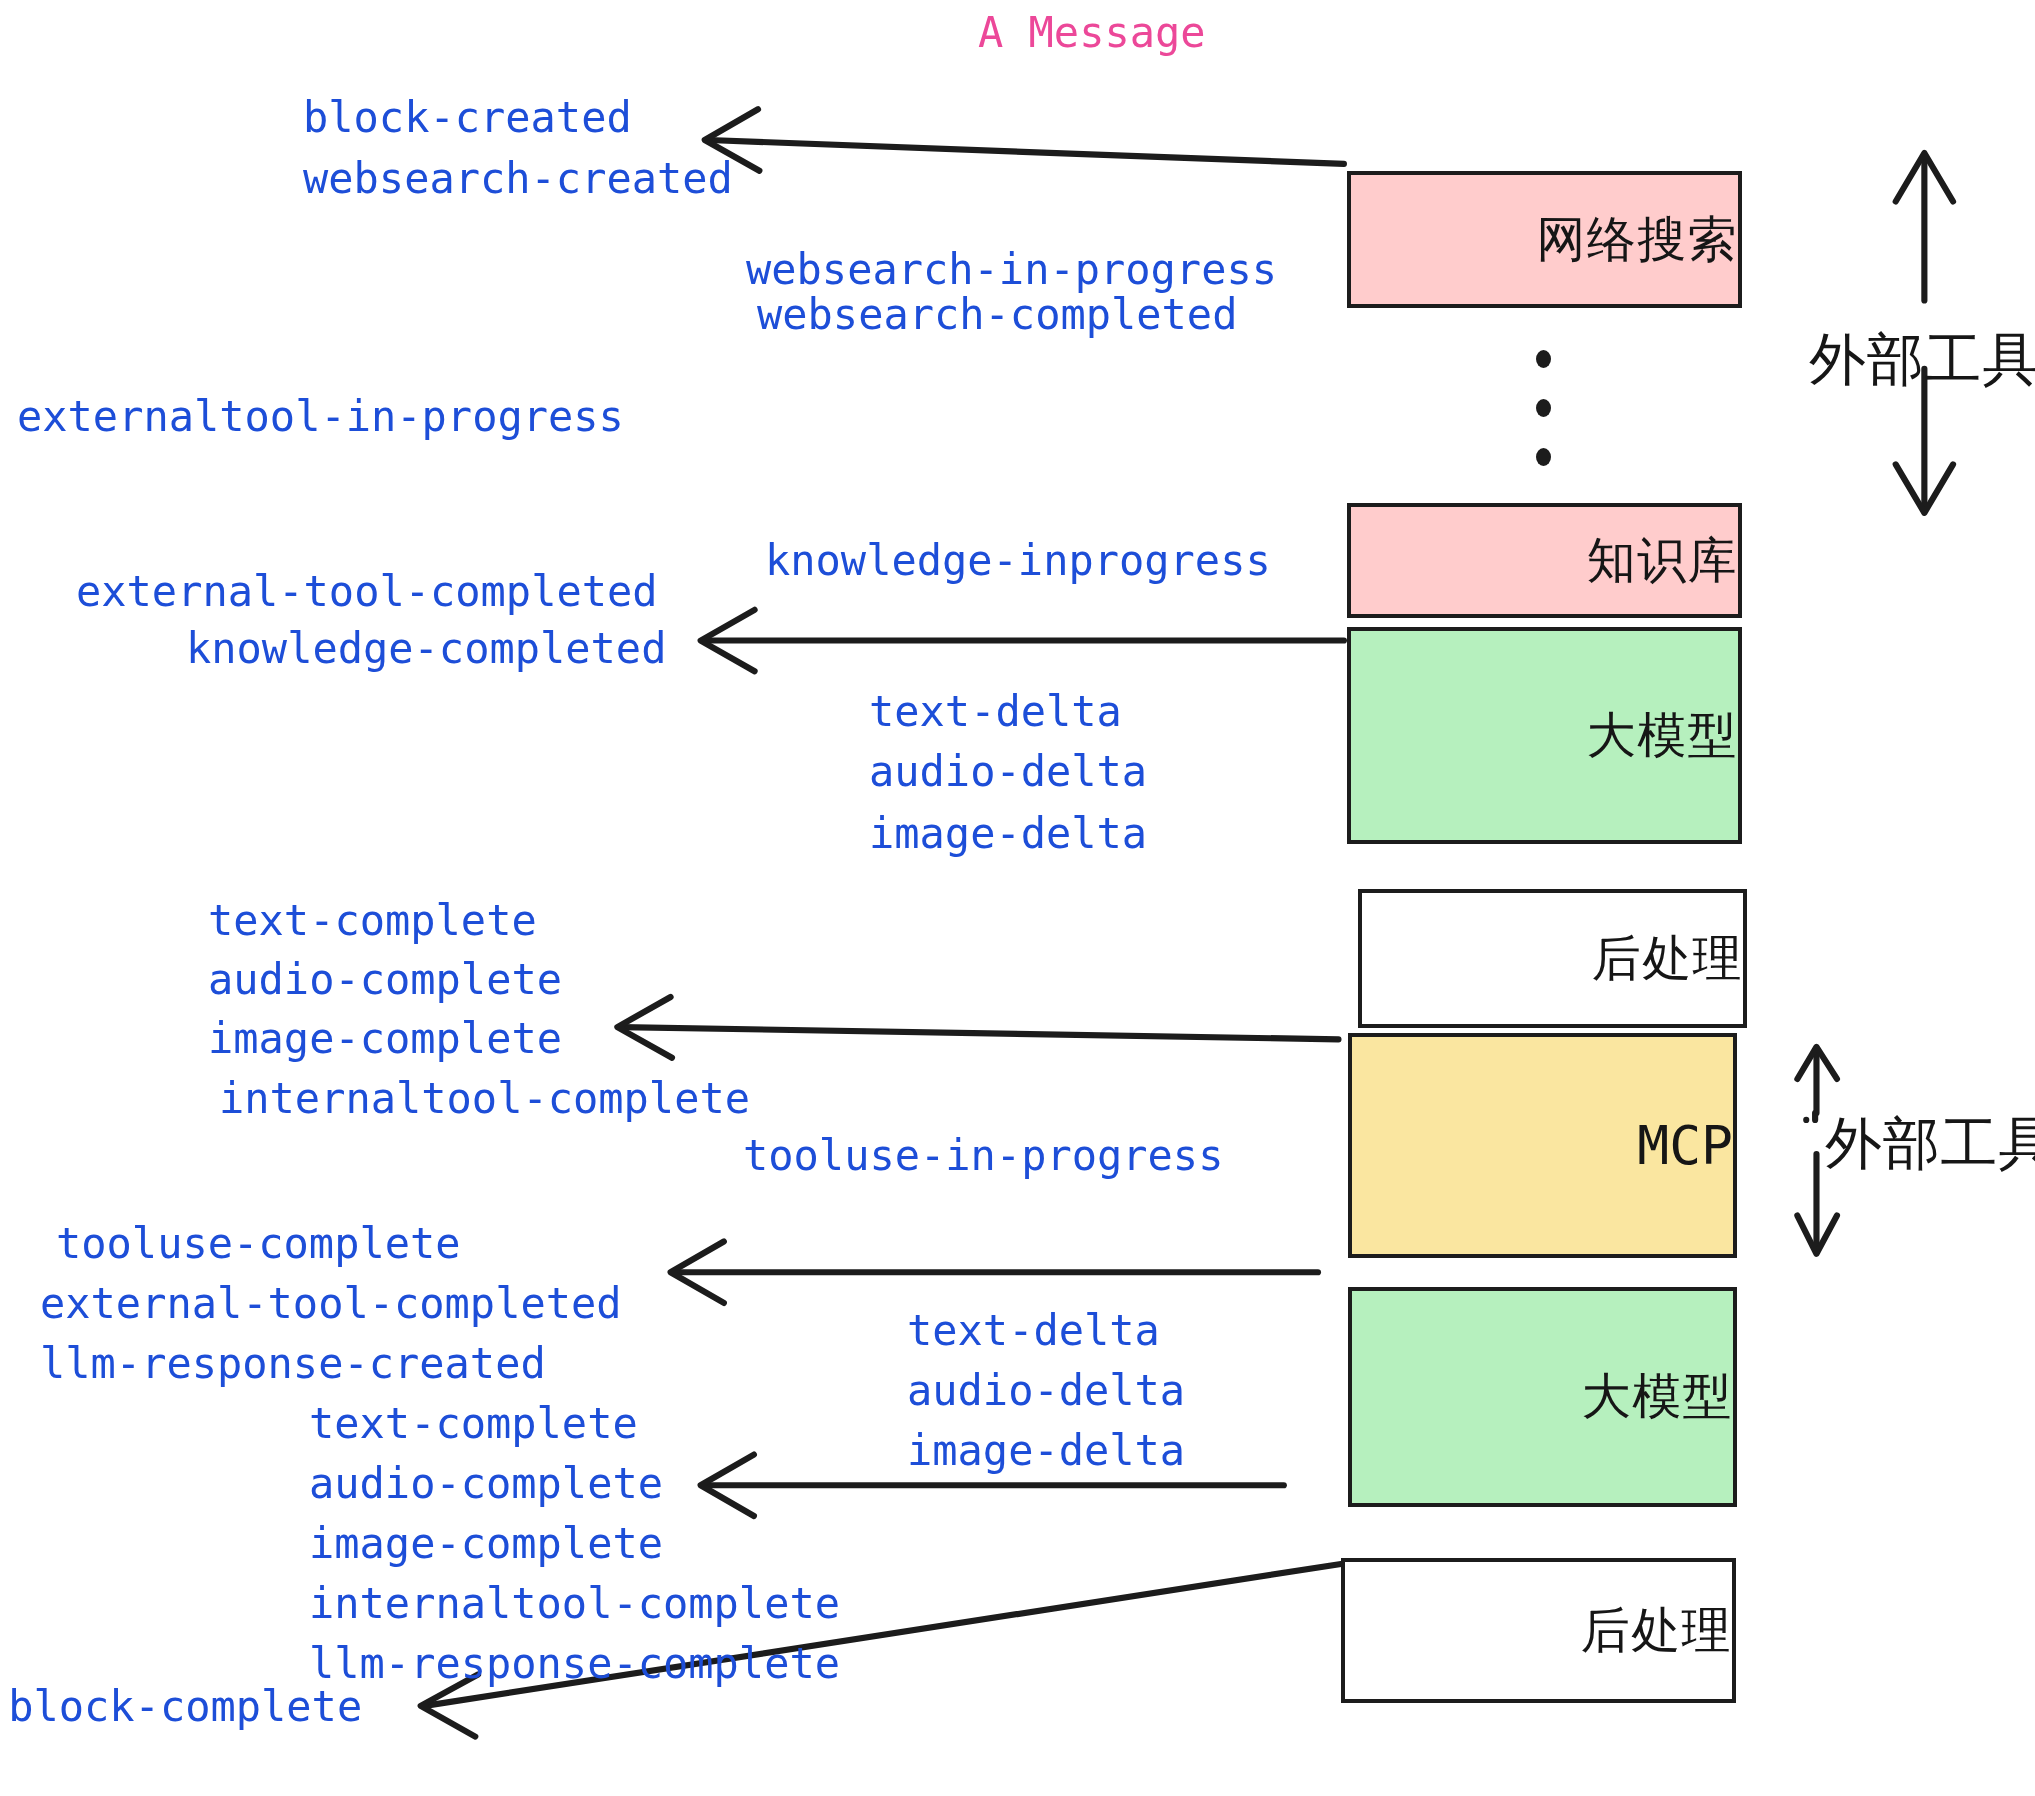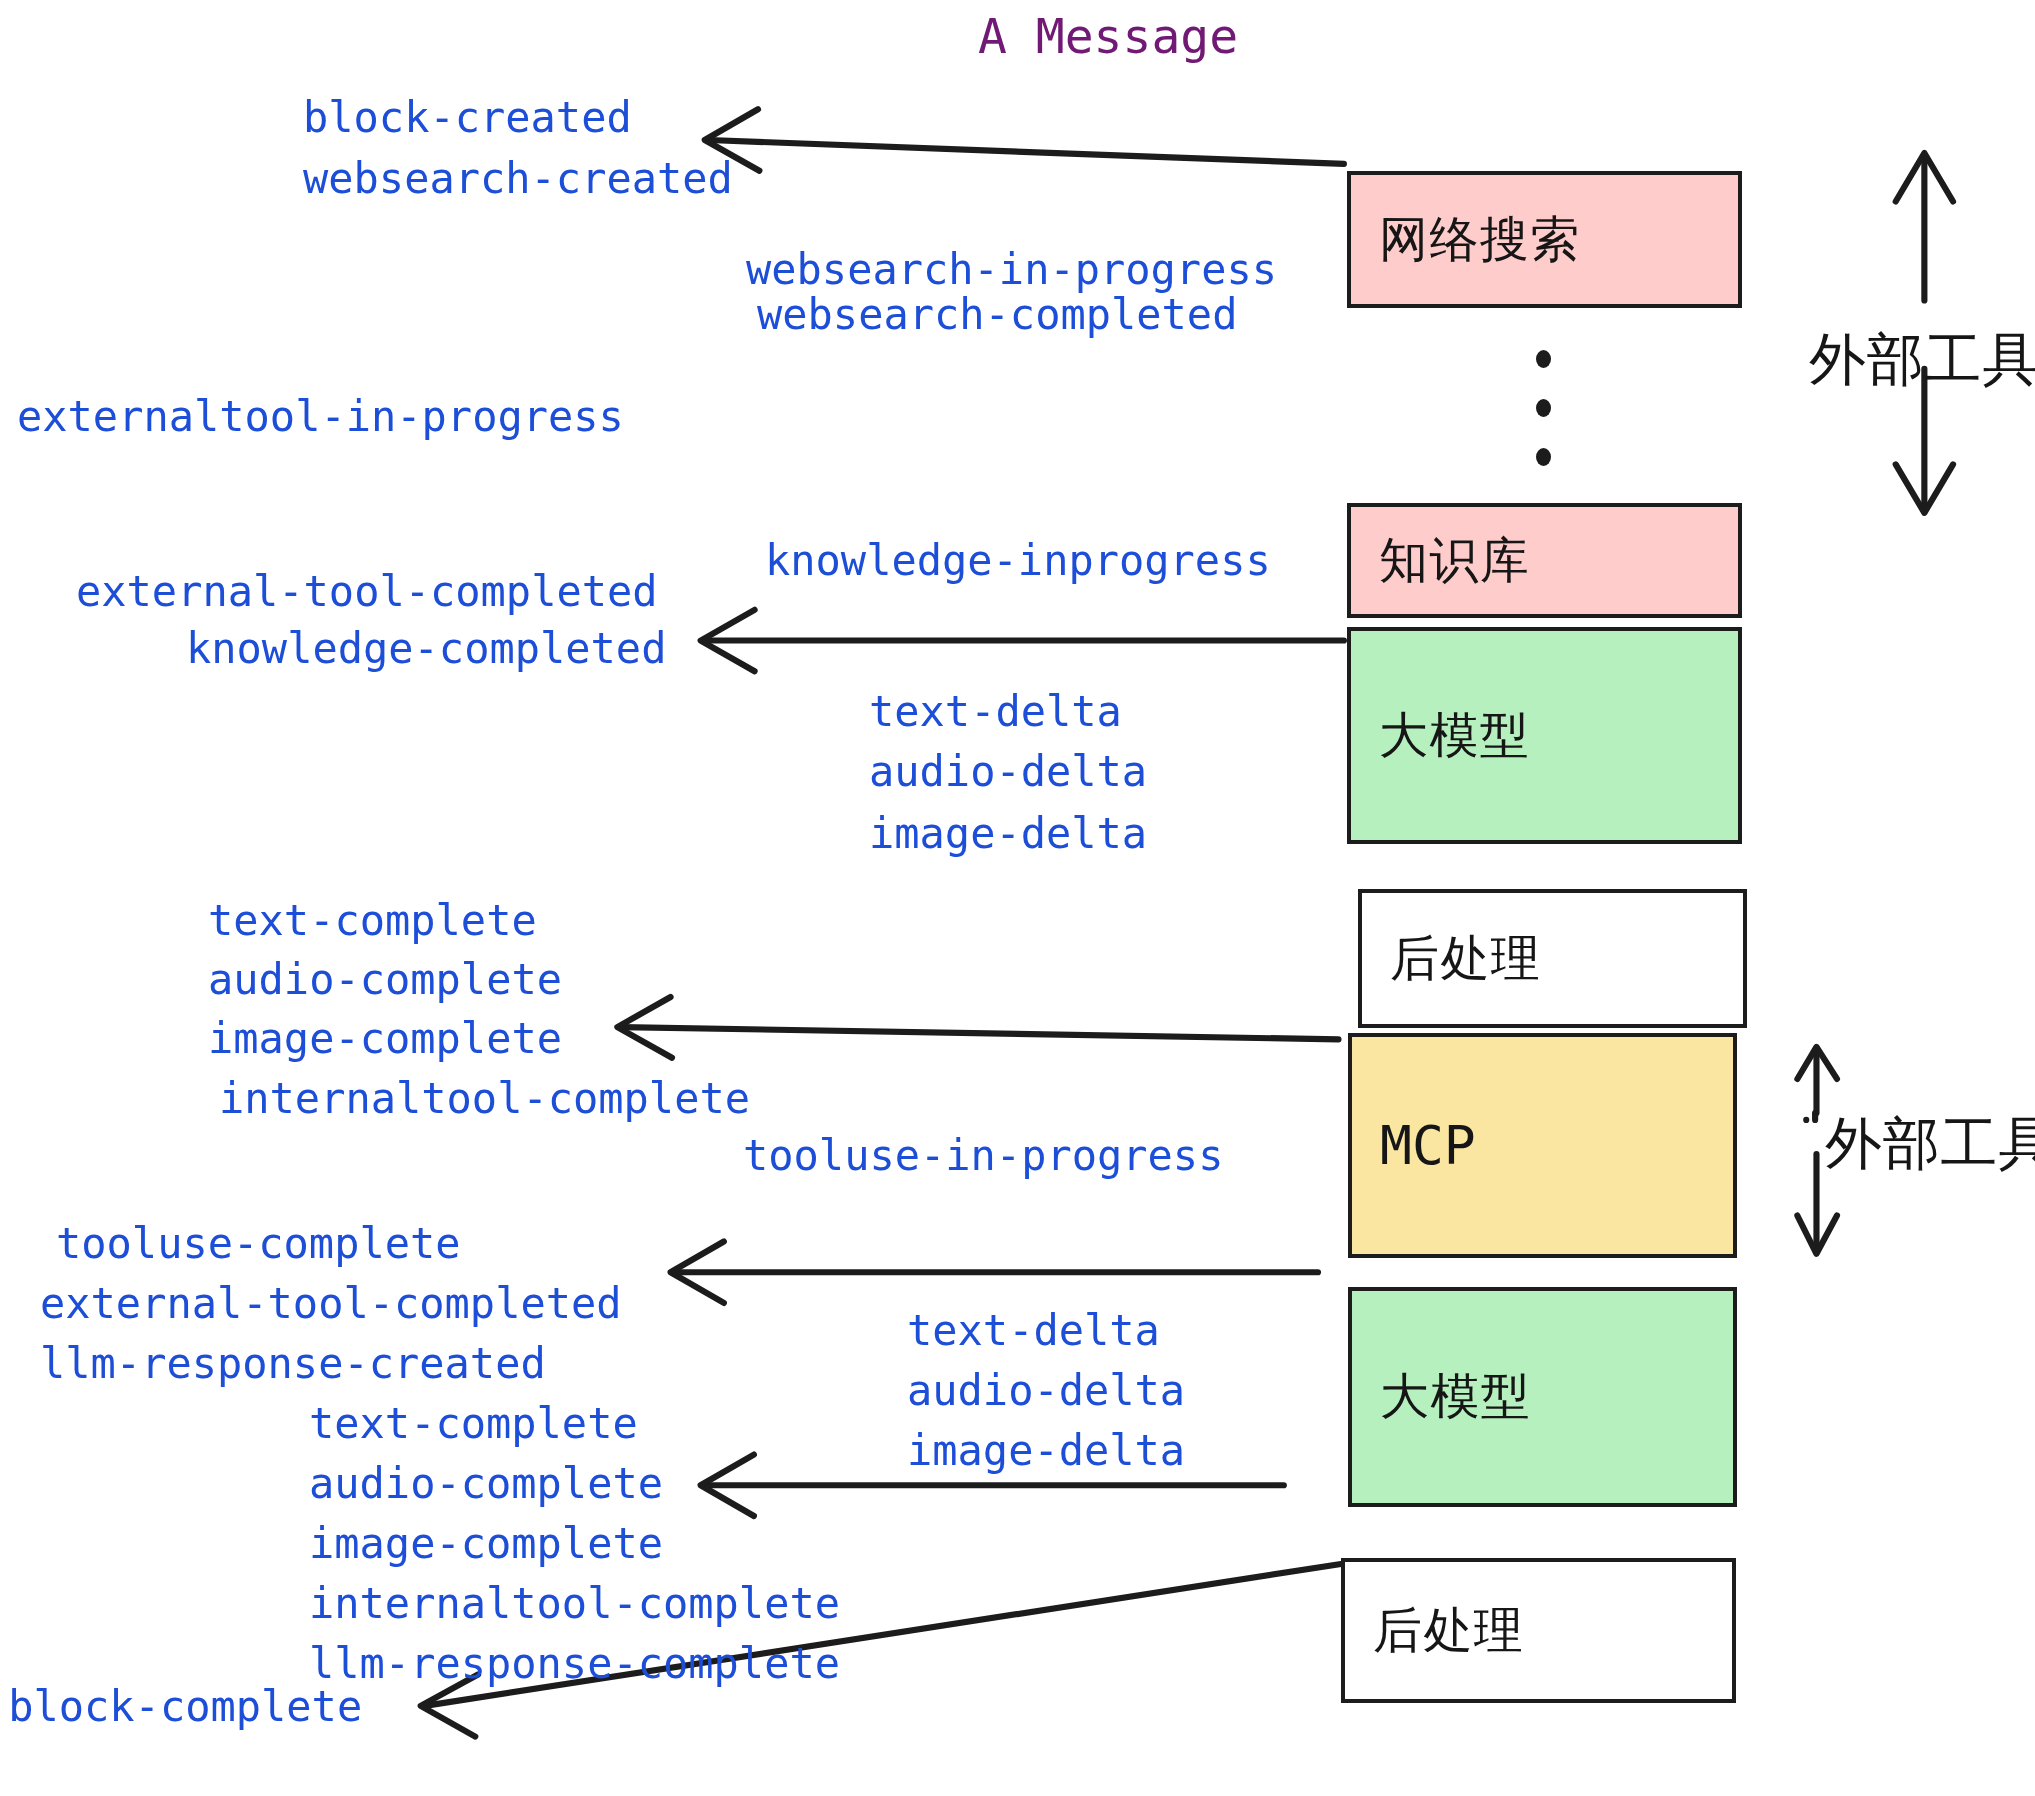--- a/index.html
+++ b/index.html
@@ -14,32 +14,32 @@
     position:absolute;
     color:#1d4ed8;
     font-family:"DejaVu Sans Mono","Liberation Mono",monospace;
     font-size:42px;
     line-height:1;
     white-space:nowrap;
     letter-spacing:0px;
   }
   .title{
     position:absolute;
-    color:#701a75;
-    font-family:"DejaVu Sans Mono","Liberation Mono",monospace;
-    font-size:48px;
+    color:#ec4899;
+    font-family:"DejaVu Sans Mono","Liberation Mono",monospace;
+    font-size:42px;
     white-space:nowrap;
   }
   .node{
     position:absolute;
     box-sizing:border-box;
     border:4.1px solid #1c1c1c;
     display:flex;
     align-items:center;
-    justify-content:flex-start;
+    justify-content:flex-end;
     color:#161616;
     font-family:"DejaVu Sans","Liberation Sans",sans-serif;
     font-size:49px;
     letter-spacing:1.4px;
     padding-left:28px;
   }
   .node.mcp-node{
     font-family:"DejaVu Sans Mono","Liberation Mono",monospace;
     font-size:53px;
     letter-spacing:0;

